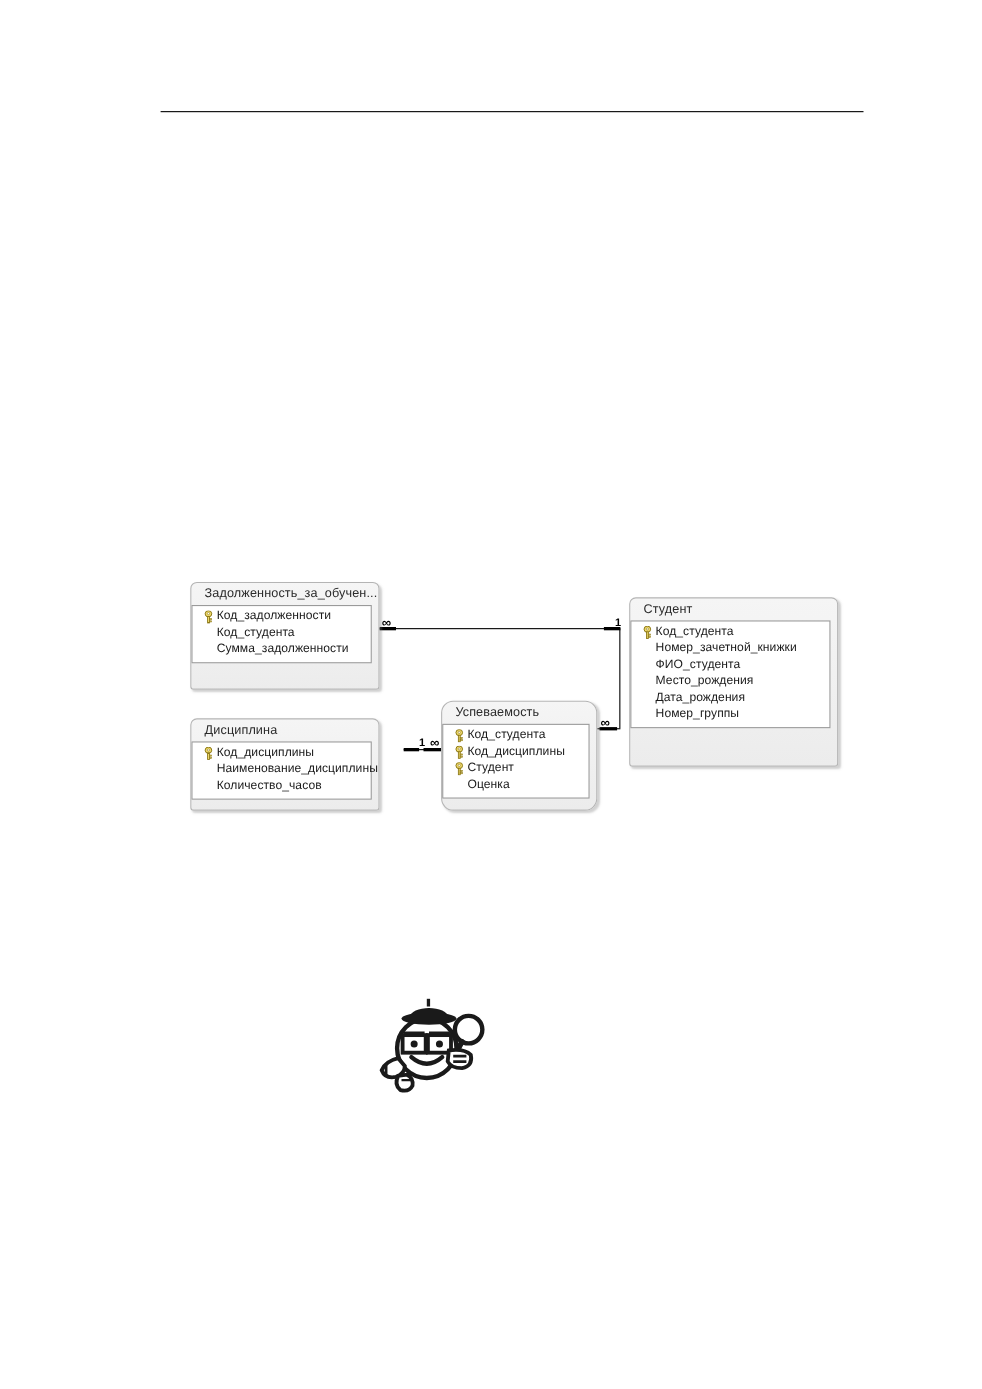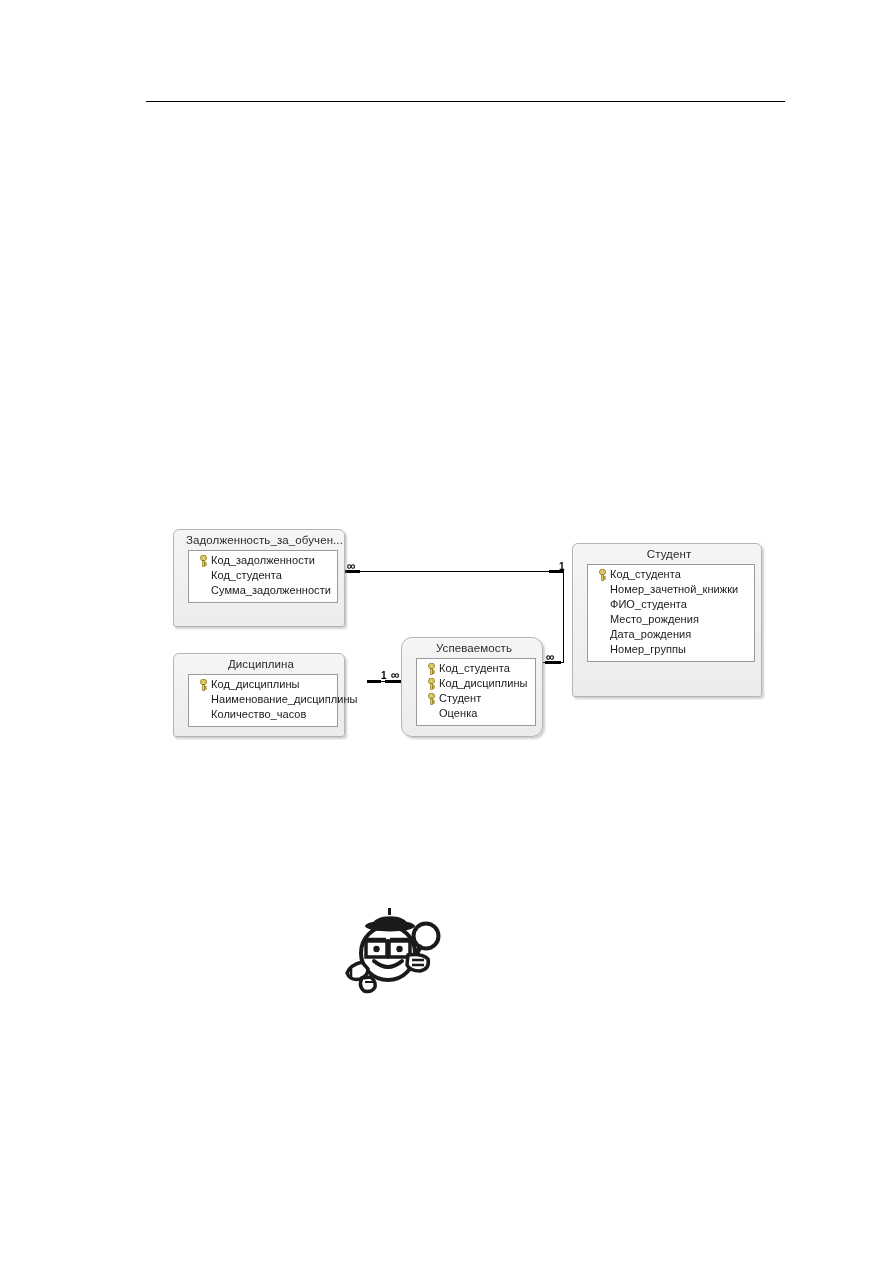--- a/index.html
+++ b/index.html
@@ -41,35 +41,34 @@
   }
 
   
   .table-box {
     position: absolute;
     box-sizing: border-box;
     background: linear-gradient(to bottom, #f5f5f5 0%, #ececec 100%);
     border: 1px solid #b4b4b4;
     border-radius: 6px 6px 3px 3px;
     box-shadow: 2px 2px 2px rgba(120,120,120,0.35);
-    text-align: center;
   }
   .table-title {
     font-size: 11.5px;
     color: #2b2b2b;
     padding: 4px 8px 3px 12px;
     line-height: 13px;
     white-space: nowrap;
     overflow: hidden;
     letter-spacing: 0.1px;
   }
   .field-list {
     background: #ffffff;
     border: 1px solid #9a9a9a;
-    margin: 0 6px 6px 14px;
+    margin: 0 6px 6px 0;
     padding: 2px 0 4px 0;
     min-height: 10px;
   }
   .field-row {
     display: flex;
     align-items: center;
     height: 15px;
     padding: 0 4px 0 6px;
     white-space: nowrap;
   }

